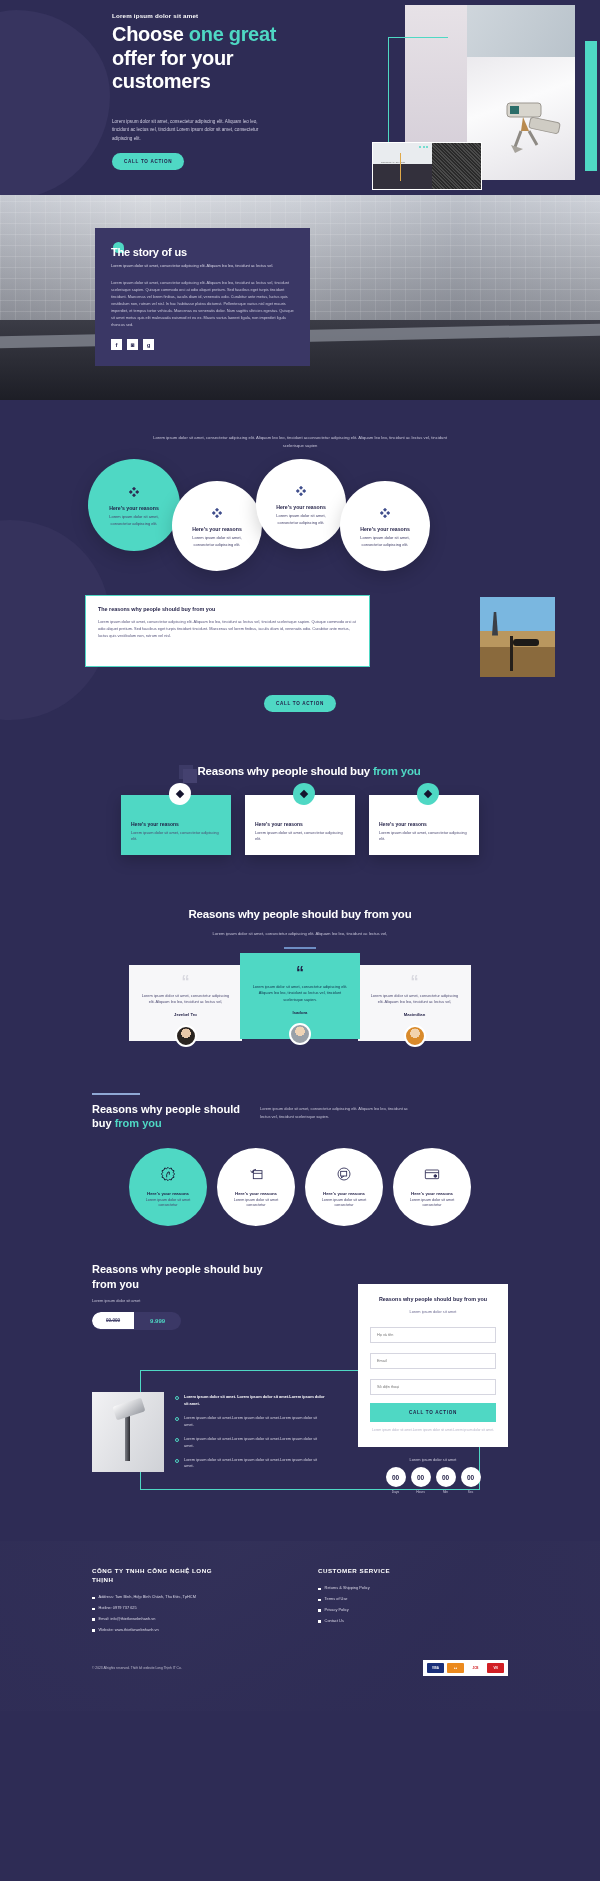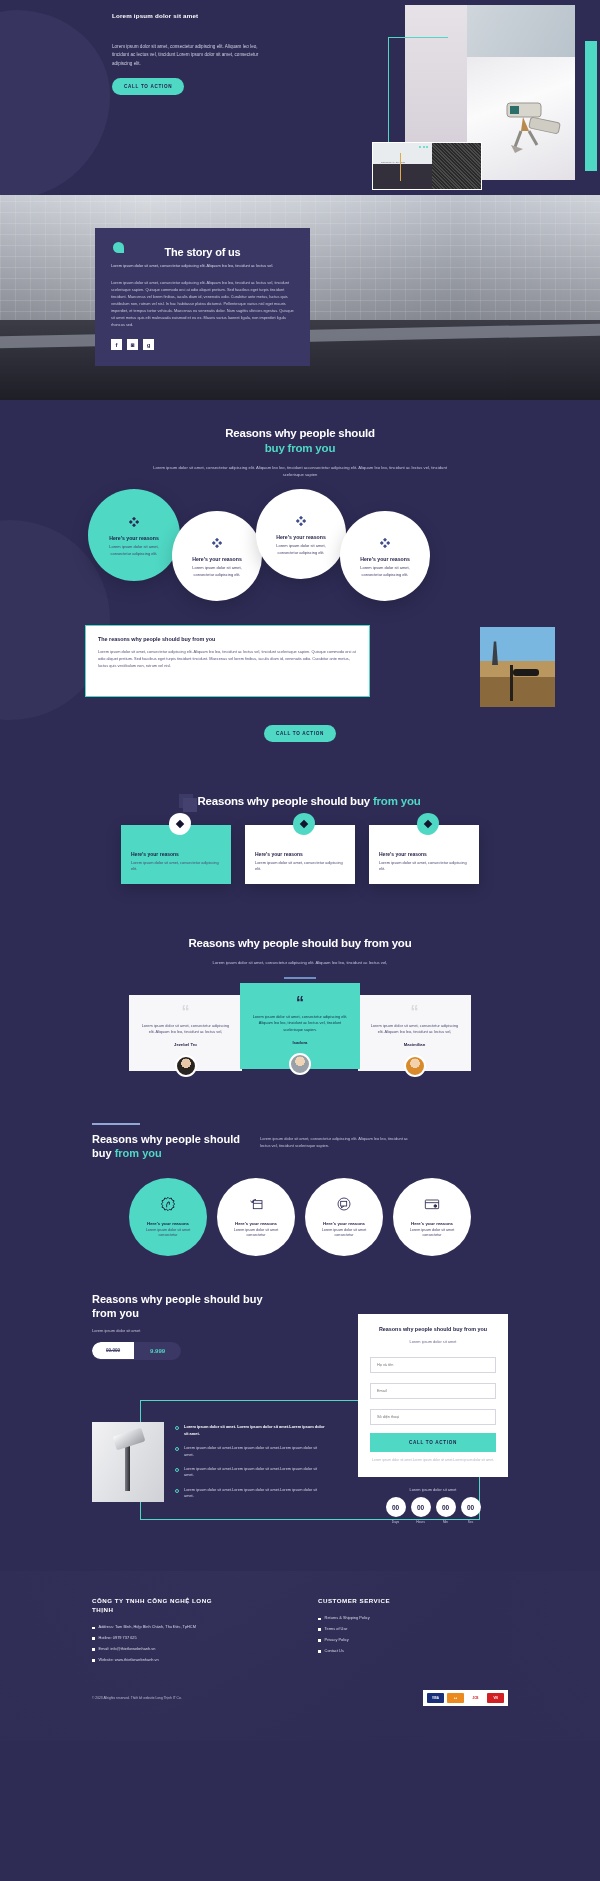--- a/index.html
+++ b/index.html
@@ -78,21 +78,21 @@
     opacity:.55;
   }
   .story-floor{position:absolute;left:0;bottom:0;width:600px;height:80px;
     background:linear-gradient(180deg,#3b3c46,#1d1e26);}
   .story-floor:before{content:"";position:absolute;left:0;top:10px;width:600px;height:12px;background:#8f939c;opacity:.7;transform:skewY(-1.2deg);}
   .story-card{
     position:absolute;left:95px;top:33px;width:215px;height:138px;
     background:#3a3765;padding:14px 16px 10px 16px;
   }
   .story-dot{width:11px;height:11px;border-radius:50% 50% 0 50%;background:#4fd8c4;margin-bottom:-7px;margin-left:2px;}
-  .story-h2{font-size:11px;font-weight:bold;color:#fff;letter-spacing:-.2px;margin-bottom:5px;text-align:center;}
+  .story-h2{font-size:11px;font-weight:bold;color:#fff;letter-spacing:-.2px;margin-bottom:5px;}
   .story-lead{font-size:3.9px;line-height:1.75;color:#d6d4e4;margin-bottom:9px;}
   .story-body{font-size:3.9px;line-height:1.8;color:#c9c7db;}
   .socials{display:flex;gap:5px;margin-top:11px;}
   .soc{width:11px;height:11px;background:#fff;display:flex;align-items:center;justify-content:center;color:#2e2c55;font-size:6px;font-weight:bold;}
 
   
   .sec{position:relative;padding:26px 0;}
   .sec-blob{position:absolute;left:-90px;top:120px;width:200px;height:200px;background:#35325c;border-radius:50%;}
   .h2c{text-align:center;font-size:11.5px;font-weight:bold;line-height:1.3;letter-spacing:-.2px;}
   .h2c .accent{color:#4fd8c4;}
@@ -249,20 +249,21 @@
             </div>
           <div class="thumb-cap">CRIMINAL PLACE</div>
         </div>
         <div class="t2"></div>
       </div>
     </div>
 
     <div class="hero-inner">
 
       <div class="hero-eyebrow">Lorem ipsum dolor sit amet</div>
+      <h1 class="hero-h1"><span>Choose </span><span class="accent">one great</span><span> offer for your customers</span></h1>
       <p class="hero-p">Lorem ipsum dolor sit amet, consectetur adipiscing elit. Aliquam leo leo, tincidunt ac lectus vel, tincidunt Lorem ipsum dolor sit amet, consectetur adipiscing elit.</p>
       <button class="btn-cta">CALL TO ACTION</button>
     </div>
   </section>
 
   <section class="story">
     <div class="story-bg"></div>
     <div class="story-tiles"></div>
     <div class="story-floor"></div>
     <div class="story-card">
@@ -273,21 +274,20 @@
       <div class="socials">
         <span class="soc">f</span>
         <span class="soc">◙</span>
         <span class="soc">g</span>
       </div>
     </div>
   </section>
 
   <section class="sec">
     <div class="sec-blob"></div>
-    <h2 class="h2c"><span>Reasons why people should </span><br><span class="accent">buy from you</span></h2>
     <p class="subc">Lorem ipsum dolor sit amet, consectetur adipiscing elit. Aliquam leo leo, tincidunt acconsectetur adipiscing elit. Aliquam leo leo, tincidunt ac lectus vel, tincidunt scelerisque sapien</p>
 
     <div class="circles">
       <div class="circle teal" style="left:88px;top:0px;width:92px;height:92px;">
         <span class="c-ico">
           <svg width="10" height="10" viewBox="0 0 10 10">
               <g fill="#2d2b54">
                 <rect x="3.6" y="0.4" width="2.8" height="2.8" transform="rotate(45 5 1.8)"></rect>
                 <rect x="0.4" y="3.6" width="2.8" height="2.8" transform="rotate(45 1.8 5)"></rect>
                 <rect x="6.8" y="3.6" width="2.8" height="2.8" transform="rotate(45 8.2 5)"></rect>

